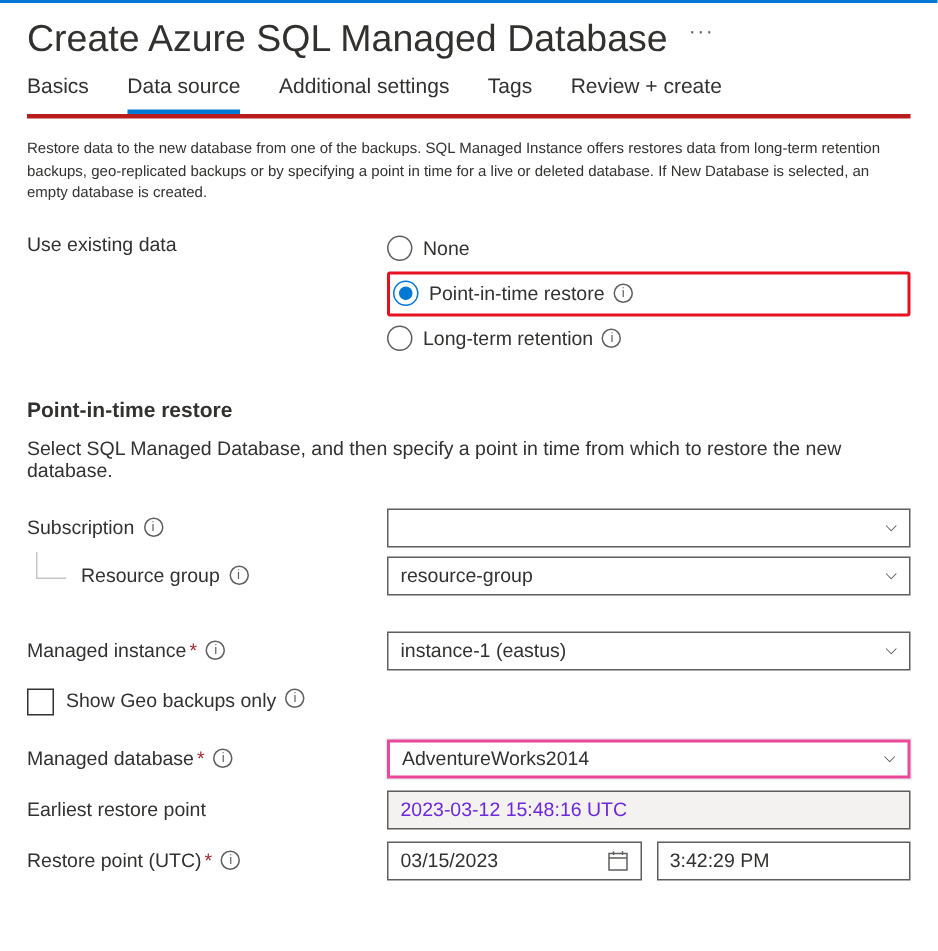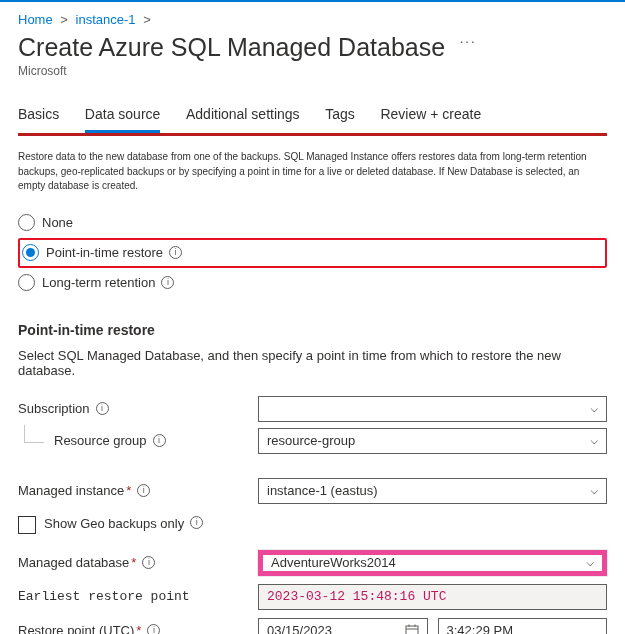--- a/index.html
+++ b/index.html
@@ -33,65 +33,59 @@
     .radio.checked::after { content: ""; width: 9px; height: 9px; background: #0078d4; border-radius: 50%; }
     .highlight-box { border: 2px solid #e81123; padding: 2px 6px 2px 2px; border-radius: 2px; display: inline-flex; align-items: center;}
     .info-icon { width: 13px; height: 13px; border: 1px solid #605e5c; border-radius: 50%; display: inline-flex; align-items: center; justify-content: center; font-size: 9px; color: #605e5c; margin-left: 6px; cursor: pointer; flex-shrink:0; line-height: 1;}
     .section-heading { font-size: 14px; font-weight: 600; margin: 16px 0 10px 0; }
     .section-desc { font-size: 13px; margin-bottom: 18px; }
     .select, .input {
       width: 100%; height: 26px; border: 1px solid #605e5c; background: #fff;
       padding: 0 8px; font-size: 13px; display: flex; align-items: center;
       justify-content: space-between; cursor: pointer; color: #323130;
     }
-    .select .placeholder, .input .placeholder { color: #be185d; }
+    .select .placeholder, .input .placeholder { color: #6d28d9; }
     .select.readonly { background: #f3f2f1; color: #a19f9d; cursor: default;}
     .chevron { font-size: 10px; color: #323130; }
     .req { color: #a4262c; margin-left: 2px;}
     .indent-line {
       border-left: 1px solid #c8c6c4; border-bottom: 1px solid #c8c6c4;
       width: 20px; height: 18px; margin-left: 6px; margin-right: 10px; margin-top: -14px;
     }
     .checkbox-row { display: flex; align-items: flex-start; margin: 12px 0 16px 0; font-size: 13px;}
     .checkbox { width: 18px; height: 18px; border: 1px solid #323130; margin-right: 8px; cursor: pointer;}
     .date-time-row { display: flex; gap: 10px; }
     .date-input, .time-input { height: 26px; border: 1px solid #605e5c; padding: 0 8px; font-size: 13px; display: flex; align-items: center; justify-content: space-between;}
     .date-input { flex: 1;}
     .time-input { flex: 1;}
     .cal-icon { display: inline-flex; }
     .mdb-select { border-color: #605e5c; }
   </style>
 </head>
 <body>
 
 <div class="content">
-  <div class="breadcrumb">
-    <a href="#">Home</a>
-    <span class="sep">&gt;</span>
-    <a href="#">instance-1</a>
-    <span class="sep">&gt;</span>
-  </div>
 
   <h1 class="page-title">
     <span>Create Azure SQL Managed Database</span>
     <span class="dots">···</span>
   </h1>
-  <div class="subtitle">Microsoft</div>
 
   <div class="tabs">
     <span class="tab">Basics</span>
     <span class="tab active">Data source</span>
     <span class="tab">Additional settings</span>
     <span class="tab">Tags</span>
     <span class="tab">Review + create</span>
   </div>
 
   <p class="description">Restore data to the new database from one of the backups. SQL Managed Instance offers restores data from long-term retention backups, geo-replicated backups or by specifying a point in time for a live or deleted database. If New Database is selected, an empty database is created.</p>
 
   <div class="form-row" style="align-items: flex-start;">
+    <div class="form-label-col">Use existing data</div>
     <div class="form-field-col">
       <div class="radio-group">
         <label class="radio-item">
           <span class="radio"></span>
           <span>None</span>
         </label>
         <span class="highlight-box">
           <label class="radio-item">
             <span class="radio checked"></span>
             <span>Point-in-time restore</span>
@@ -157,28 +151,28 @@
     <span class="info-icon">i</span>
   </div>
 
   <div class="form-row">
     <div class="form-label-col">
       <span>Managed database</span>
       <span class="req">*</span>
       <span class="info-icon">i</span>
     </div>
     <div class="form-field-col">
-      <div class="select mdb-select" style="border:5px solid #ec4899; outline:1px solid rgba(0,0,0,0.08);">
+      <div class="select mdb-select" style="border:2px solid #ec4899; outline:1px solid rgba(0,0,0,0.08);">
         <span>AdventureWorks2014</span>
         <span class="chevron">⌵</span>
       </div>
     </div>
   </div>
 
-  <div class="form-row" style="margin-top:8px;font-family:Liberation Mono, monospace;">
+  <div class="form-row" style="margin-top:8px;">
     <div class="form-label-col">
       <span>Earliest restore point</span>
     </div>
     <div class="form-field-col">
       <div class="select readonly">
         <span class="placeholder">2023-03-12 15:48:16 UTC</span>
       </div>
     </div>
   </div>
 

